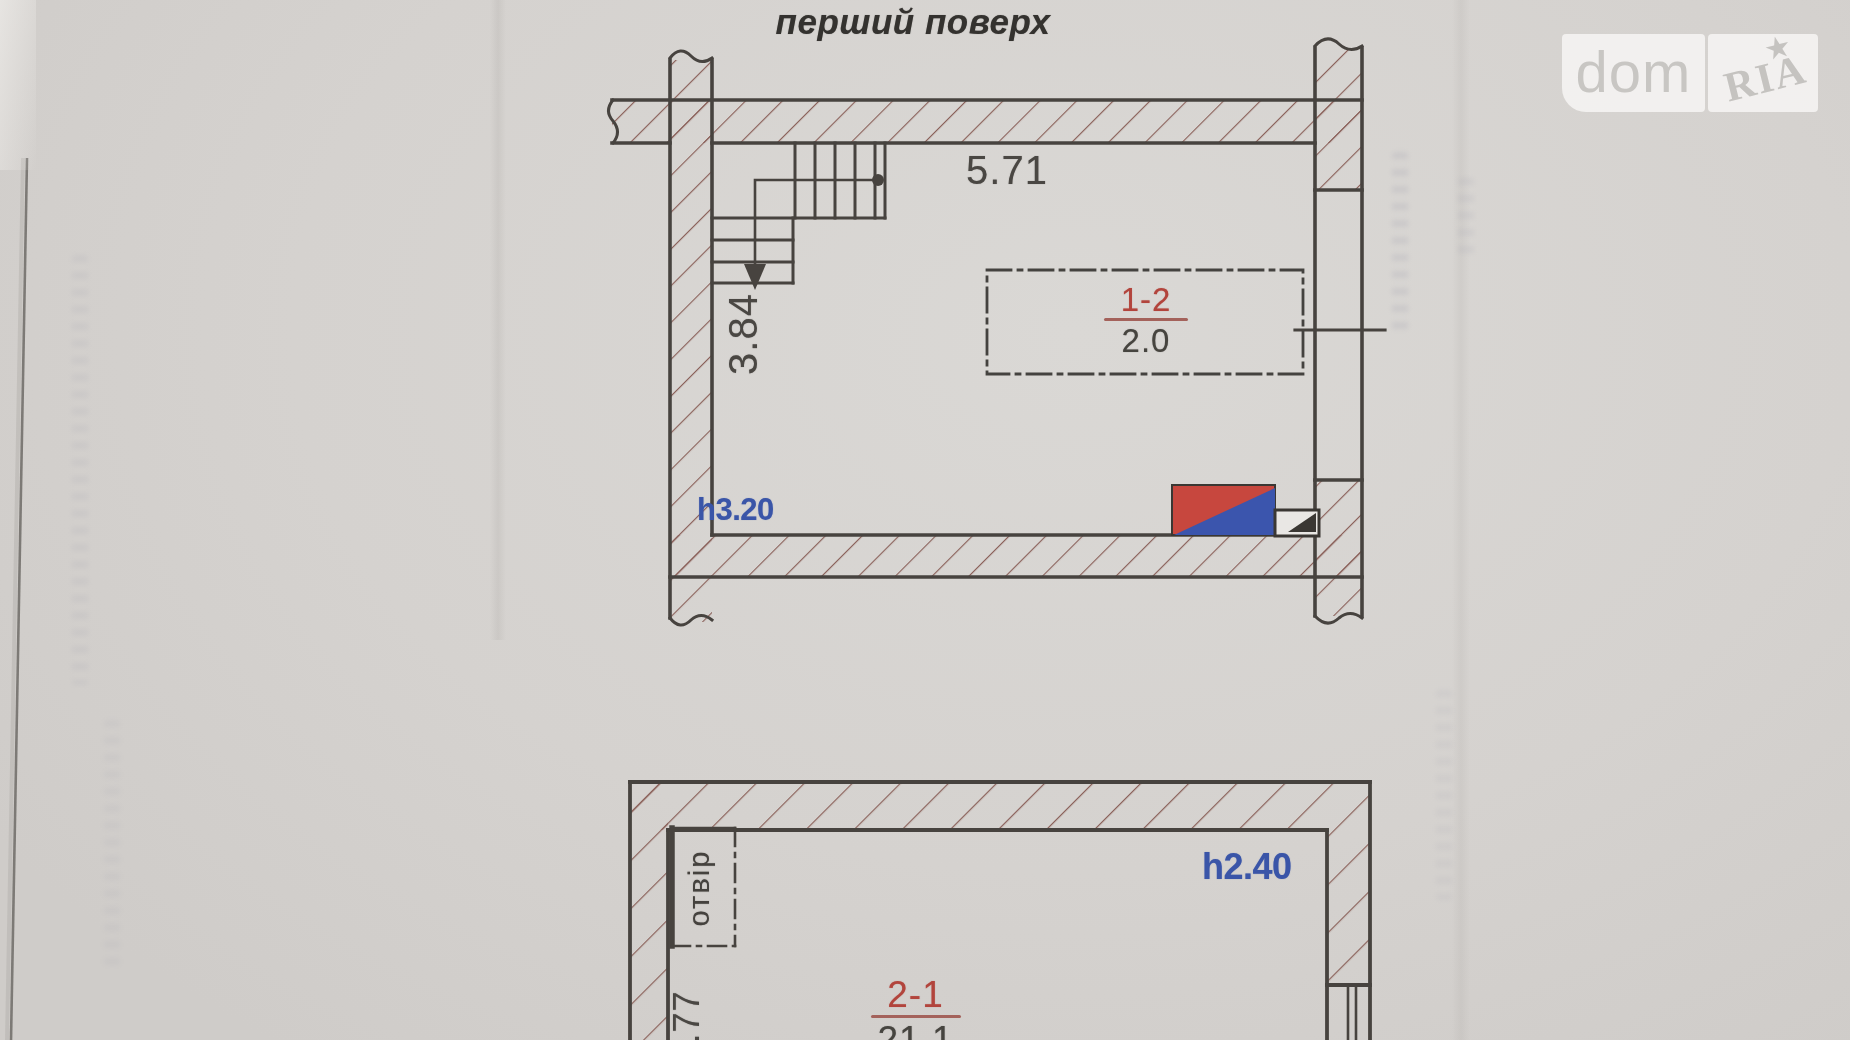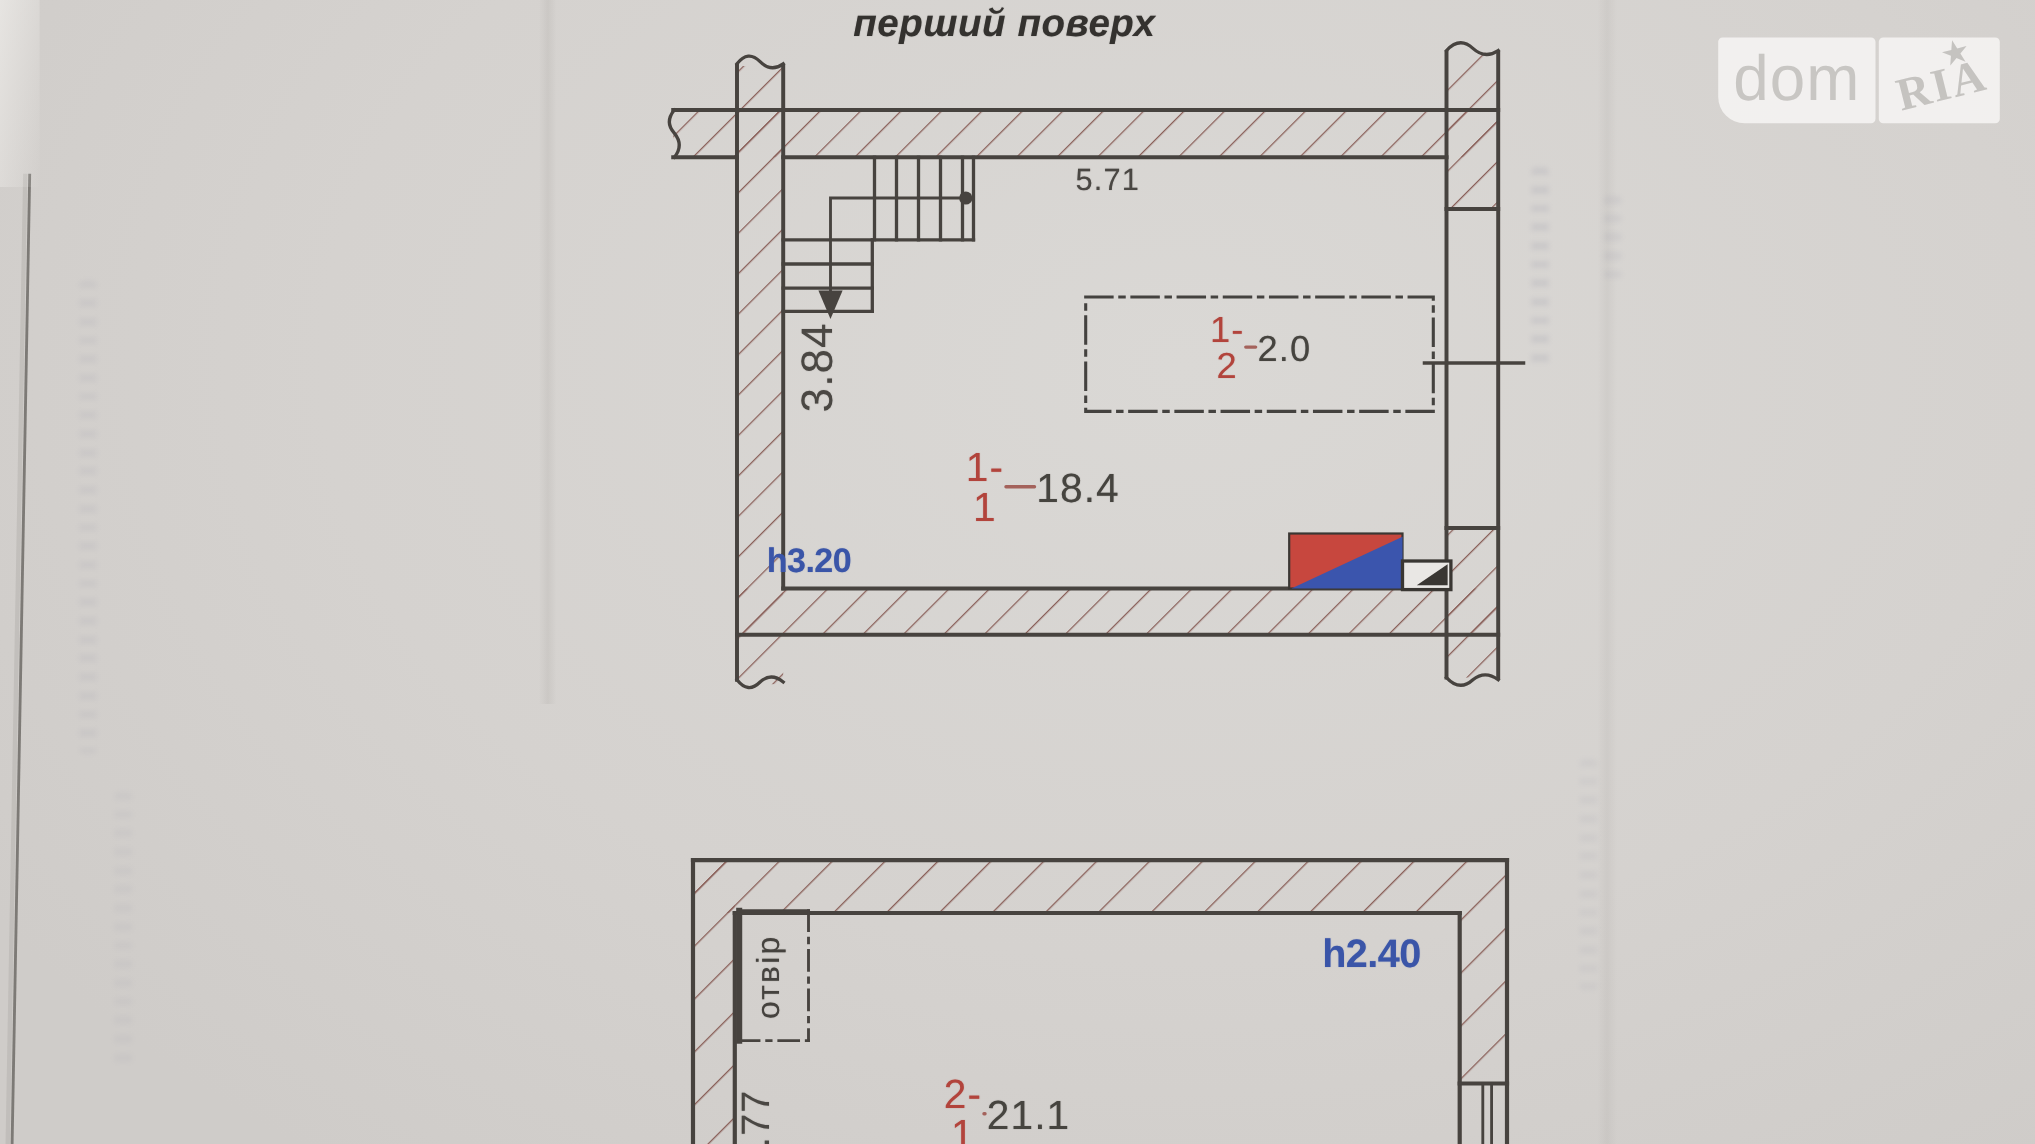--- a/index.html
+++ b/index.html
@@ -4,24 +4,24 @@
 <style>
   html,body{margin:0;padding:0;}
   .page{position:relative;width:1850px;height:1040px;overflow:hidden;
     background:radial-gradient(1300px 900px at 58% 32%, #dad8d5 0%, #d5d2cf 60%, #cfccc9 100%);
     font-family:"Liberation Sans", sans-serif;}
   .abs{position:absolute;}
   svg.plan{position:absolute;left:0;top:0;}
   
   .floor-title{font-style:italic;font-weight:700;font-size:35px;color:#34322f;
     text-align:center;letter-spacing:.5px;text-shadow:0 0 1px rgba(52,50,47,.45);}
-  .dim{font-size:28px;color:#4a4743;text-align:center;letter-spacing:1px;
+  .dim{font-size:40px;color:#4a4743;text-align:center;letter-spacing:1px;
     text-shadow:0 0 1px rgba(70,67,63,.5);}
   .rot{transform:rotate(-90deg);transform-origin:center center;}
-  .fraction{display:flex;flex-direction:row;align-items:center;text-align:center;}
+  .fraction{display:flex;flex-direction:column;align-items:center;text-align:center;}
   .fr-label{font-size:37px;font-weight:400;color:#b2443c;letter-spacing:1px;line-height:1.0;
     text-shadow:0 0 1px rgba(178,68,60,.5);}
   .fr-rule{height:3px;background:#a4625b;margin:2px 0 3px 0;border-radius:2px;}
   .fr-area{font-size:37px;color:#46443f;line-height:1.0;letter-spacing:1px;
     text-shadow:0 0 1px rgba(70,68,63,.5);}
   .hnote{font-weight:700;color:#3a55a8;letter-spacing:-.5px;
     text-shadow:0 0 1px rgba(58,85,168,.5);}
   .otvir{font-size:29px;color:#45423e;letter-spacing:2px;text-align:center;
     text-shadow:0 0 1px rgba(69,66,62,.5);}
   
@@ -139,25 +139,20 @@
       </g>
     </g>
   </svg>
 
   <div class="abs floor-title" style="left:758px;top:2px;width:310px;">перший поверх</div>
 
   <div class="abs dim" style="left:942px;top:148px;width:130px;">5.71</div>
 
   <div class="abs dim rot" style="left:688px;top:312px;width:110px;height:44px;font-size:40px;">3.84</div>
 
-  <div class="abs fraction" style="left:878px;top:406px;width:140px;">
-    <span class="fr-label">1-1</span>
-    <span class="fr-rule" style="width:102px;"></span>
-    <span class="fr-area">18.4</span>
-  </div>
 
   <div class="abs fraction" style="left:1100px;top:283px;width:92px;">
     <span class="fr-label" style="font-size:33px;">1-2</span>
     <span class="fr-rule" style="width:84px;height:2.5px;"></span>
     <span class="fr-area" style="font-size:33px;">2.0</span>
   </div>
 
   <div class="abs hnote" style="left:697px;top:492px;font-size:31px;">h3.20</div>
 
 

